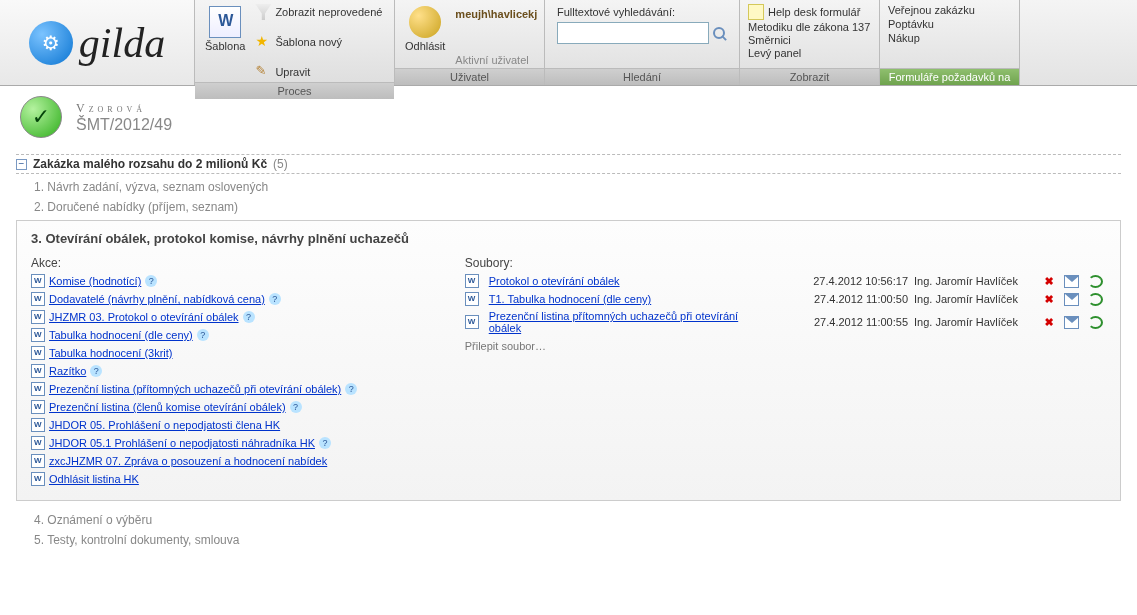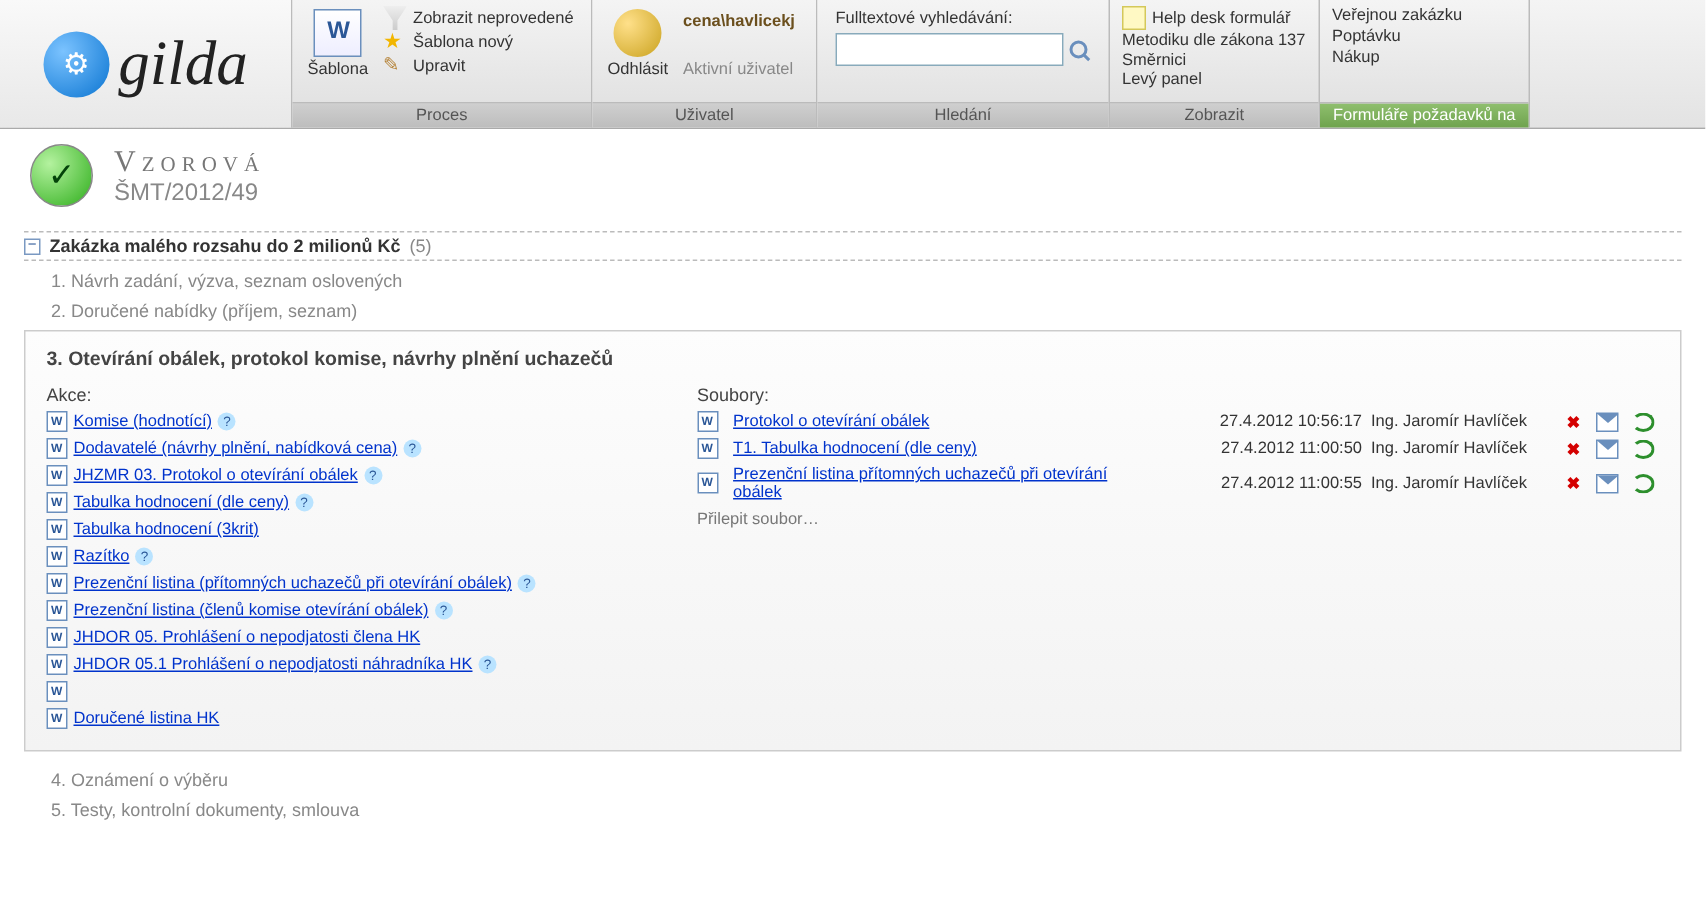--- a/index.html
+++ b/index.html
@@ -14,35 +14,35 @@
   .logo-text { font-size: 42px; font-family: Georgia, serif; font-style: italic; color: #222; }
 
   .ribbon-group { border-right: 1px solid #bbb; display: flex; flex-direction: column; padding: 2px 4px 0 4px; background: linear-gradient(#f4f4f4,#dedede); }
   .ribbon-body { flex: 1; display: flex; }
   .ribbon-footer { text-align: center; font-size: 11px; color: #555; padding: 2px 0; background: linear-gradient(#cfcfcf,#bdbdbd); border-top: 1px solid #bbb; margin: 0 -4px; }
 
   .big-btn { display: flex; flex-direction: column; align-items: center; justify-content: flex-start; padding: 4px 6px; cursor: pointer; }
   .big-btn span.icn { width: 32px; height: 32px; display: inline-block; margin-bottom: 2px; }
   .big-btn .lbl { font-size: 11px; color: #333; }
 
-  .mini-list { display: flex; flex-direction: column; padding: 2px 4px; gap: 0; }
+  .mini-list { display: flex; flex-direction: column; padding: 2px 4px; gap: 14px; }
   .mini-item { display: flex; align-items: center; gap: 4px; cursor: pointer; white-space: nowrap; font-size: 11px; }
   .mini-icn { width: 16px; height: 16px; display: inline-block; }
 
   .search-group .ribbon-body { flex-direction: column; align-items: flex-start; padding: 4px 8px; gap: 4px; }
   .search-row { display: flex; align-items: center; gap: 4px; }
   .search-input { width: 152px; height: 22px; border: 1px solid #8ab; background: #fff; padding: 0 4px; font-size: 11px; }
 
   .user-name { font-weight: bold; color: #6b4f1d; }
   .user-sub { color: #888; }
 
   
   .page-hdr { display: flex; align-items: center; gap: 14px; padding: 10px 20px 6px 20px; }
   .check-badge { width: 42px; height: 42px; border-radius: 50%; background: radial-gradient(circle at 30% 30%, #b4f29f, #2fae1c); display: flex; align-items: center; justify-content: center; color: #04430a; font-size: 22px; border: 1px solid #888; }
-  .page-title { font-family: Georgia, serif; font-size: 20px; letter-spacing: 4px; color: #777; font-variant: small-caps; }
+  .page-title { font-family: Georgia, serif; font-size: 12px; letter-spacing: 4px; color: #777; font-variant: small-caps; }
   .page-sub { color: #888; font-size: 16px; }
 
   
   .steps { padding: 6px 16px 18px 16px; }
   .step-hdr { margin: 4px 0; padding: 2px 0; display: flex; align-items: center; gap: 6px; font-size: 12px; }
   .step-hdr.expanded { border-top: 1px dashed #bbb; border-bottom: 1px dashed #bbb; }
   .step-hdr strong { font-weight: bold; }
   .step-count { color: #888; }
   .sub-step { color: #888; margin: 6px 0 6px 18px; font-size: 12px; }
 
@@ -116,21 +116,21 @@
     <div class="ribbon-footer">Proces</div>
   </div>
 
   <div class="ribbon-group" style="width:150px;">
     <div class="ribbon-body">
       <div class="big-btn">
         <span class="icn ic-key-big"></span>
         <span class="lbl">Odhlásit</span>
       </div>
       <div class="mini-list" style="justify-content:flex-start; padding-top:6px;">
-        <span class="user-name">cena\havlicekj</span>
+        <span class="user-name">meujh\havlicekj</span>
         <span class="user-sub" style="margin-top:20px;">Aktivní uživatel</span>
       </div>
     </div>
     <div class="ribbon-footer">Uživatel</div>
   </div>
 
   <div class="ribbon-group search-group" style="width:195px;">
     <div class="ribbon-body">
       <span>Fulltextové vyhledávání:</span>
       <div class="search-row">
@@ -247,24 +247,25 @@
               <span class="doc-icn"></span>
               <a>JHDOR 05. Prohlášení o nepodjatosti člena HK</a>
             </li>
             <li>
               <span class="doc-icn"></span>
               <a>JHDOR 05.1 Prohlášení o nepodjatosti náhradníka HK</a>
               <span class="help-dot">?</span>
             </li>
             <li>
               <span class="doc-icn"></span>
-            </li>
-            <li>
-              <span class="doc-icn"></span>
-              <a>Doručené listina HK</a>
+              <a>zxcJHZMR 07. Zpráva o posouzení a hodnocení nabídek</a>
+            </li>
+            <li>
+              <span class="doc-icn"></span>
+              <a>Odhlásit listina HK</a>
             </li>
           </ul>
       </div>
       <div class="col" style="flex:1.55;">
         <div class="sect-label">Soubory:</div>
         <div class="file-table" id="files-list">
             <div class="file-row">
               <span class="doc-icn"></span>
               <a>Protokol o otevírání obálek</a>
               <span class="meta">27.4.2012 10:56:17</span>

